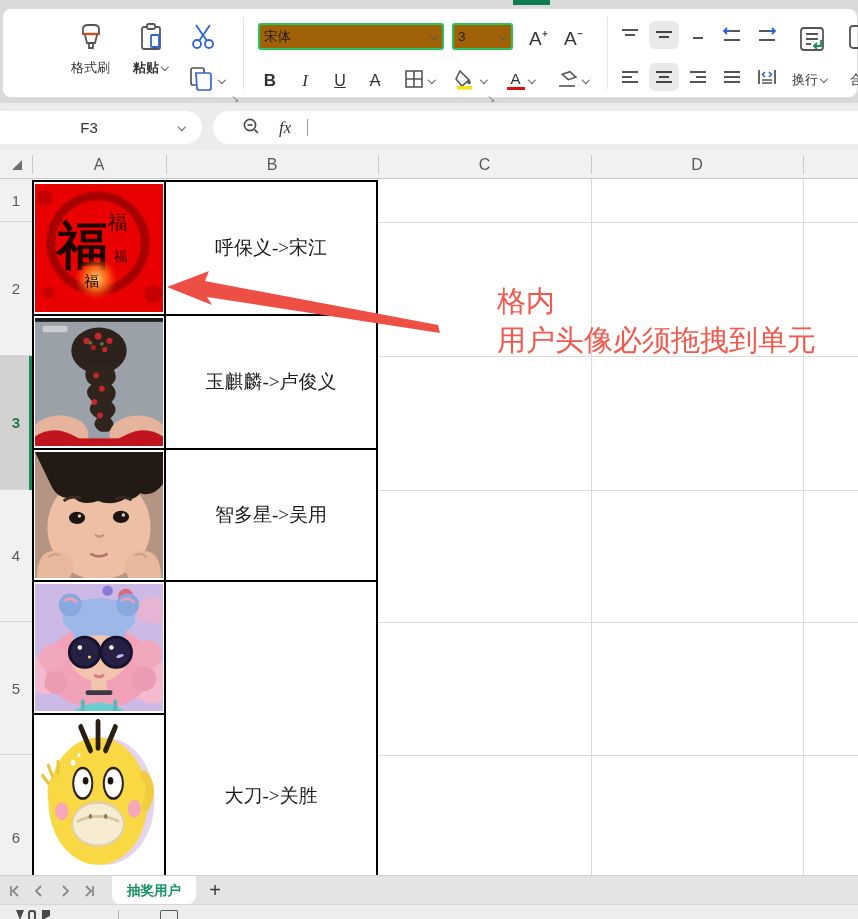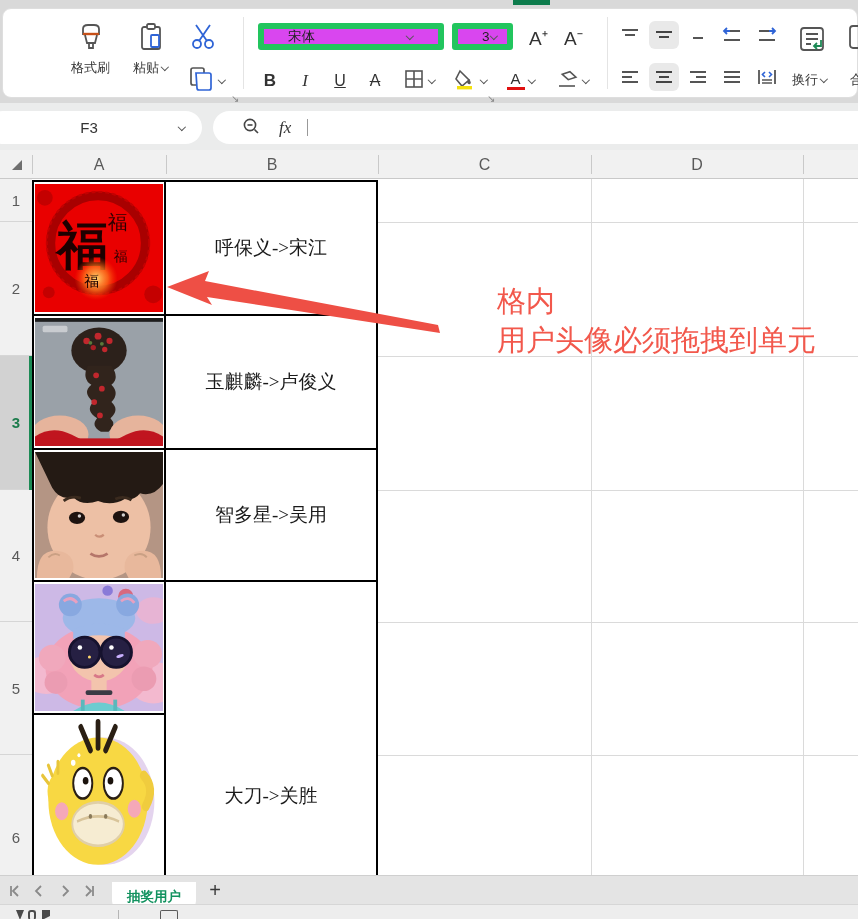--- a/index.html
+++ b/index.html
@@ -18,22 +18,22 @@
 
   .bigbtn { position:absolute; display:flex; flex-direction:column; align-items:center;
     color:#333; font-size:13px; cursor:default; }
   .bigbtn .lbl { margin-top:3px; white-space:nowrap; display:flex; align-items:center; gap:2px;}
 
   .chev { display:inline-block; width:8px; height:8px; position:relative; }
   .chev::before { content:""; position:absolute; left:1px; top:0;
     width:4.6px; height:4.6px; border-right:1.5px solid #555;
     border-bottom:1.5px solid #555; transform:rotate(45deg); }
 
-  .selbox { position:absolute; height:27px; background:#d946ef; border:6px solid #22c55e;
-    border-radius:3px; display:flex; align-items:center; padding:0 24px;
+  .selbox { position:absolute; height:27px; background:#a16207; border:2px solid #22c55e;
+    border-radius:3px; display:flex; align-items:center; padding:0 4px;
     font-size:13.5px; color:#222; justify-content:space-between; }
 
   .fmtbtn { position:absolute; top:57px; height:30px; display:flex; align-items:center;
     justify-content:center; color:#333; }
   .launcher { position:absolute; font-size:10px; color:#8a8a8a; }
 
   .alignbtn { position:absolute; width:30px; height:28px; display:flex;
     align-items:center; justify-content:center; border-radius:6px; }
   .alignbtn.on { background:#e9e9e9; }
 
@@ -81,21 +81,21 @@
   
   #annotation { position:absolute; left:497px; top:282px; width:350px;
     color:#f2584c; font-size:29px; line-height:39px; font-weight:500; z-index:6; }
   #arrow-svg { position:absolute; left:0; top:0; width:858px; height:919px;
     z-index:5; pointer-events:none; }
 
   
   #sheetbar { position:absolute; left:0; top:875px; width:858px; height:29px;
     background:#e4e4e4; border-top:1px solid #cfcfcf; z-index:8; }
   .navbtn { position:absolute; top:6px; width:18px; height:18px; }
-  #sheettab { position:absolute; left:112px; top:6px; width:84px; height:29px;
+  #sheettab { position:absolute; left:112px; top:0; width:84px; height:29px;
     background:#fff; border-radius:0 0 10px 10px; display:flex; align-items:center;
     justify-content:center; font-size:13.5px; font-weight:bold; color:#12925f; }
   #addtab { position:absolute; left:203px; top:1px; width:24px; height:26px;
     font-size:20px; color:#3a3a3a; display:flex; align-items:center; justify-content:center; }
 
   
   #statusbar { position:absolute; left:0; top:904px; width:858px; height:15px;
     background:#ededed; border-top:1px solid #d6d6d6; z-index:9; overflow:hidden; }
   .cutglyph { position:absolute; top:5px; background:#4a4a4a; }
 </style>
@@ -111,21 +111,21 @@
         <svg width="32" height="32" viewBox="0 0 32 32" fill="none">
           <path d="M8 8 q0 -4 5 -4 h6 q5 0 5 4 v5 h-16 z" stroke="#555" stroke-width="1.8"></path>
           <path d="M8 13 h16" stroke="#c75018" stroke-width="2.4"></path>
           <path d="M10 14 l2 8 h8 l2 -8" stroke="#555" stroke-width="1.8"></path>
           <path d="M14 22 v5 h4 v-5" stroke="#555" stroke-width="1.8"></path>
         </svg>
       </span>
       <span class="lbl">格式刷</span>
     </div>
 
-    <div class="bigbtn" style="left:130px; top:12px;">
+    <div class="bigbtn" style="left:130px; top:12px;font-weight:bold;">
       <span>
         <svg width="32" height="32" viewBox="0 0 32 32" fill="none">
           <rect x="7" y="6" width="18" height="22" rx="2" stroke="#555" stroke-width="1.8"></rect>
           <rect x="12" y="3" width="8" height="5" rx="1.5" stroke="#555" stroke-width="1.8" fill="#fff"></rect>
           <rect x="16" y="14" width="8" height="12" rx="1" stroke="#2f64d6" stroke-width="1.8" fill="#fff"></rect>
         </svg>
       </span>
       <span class="lbl">
         <span>粘贴</span>
           <span class="chev"></span>

